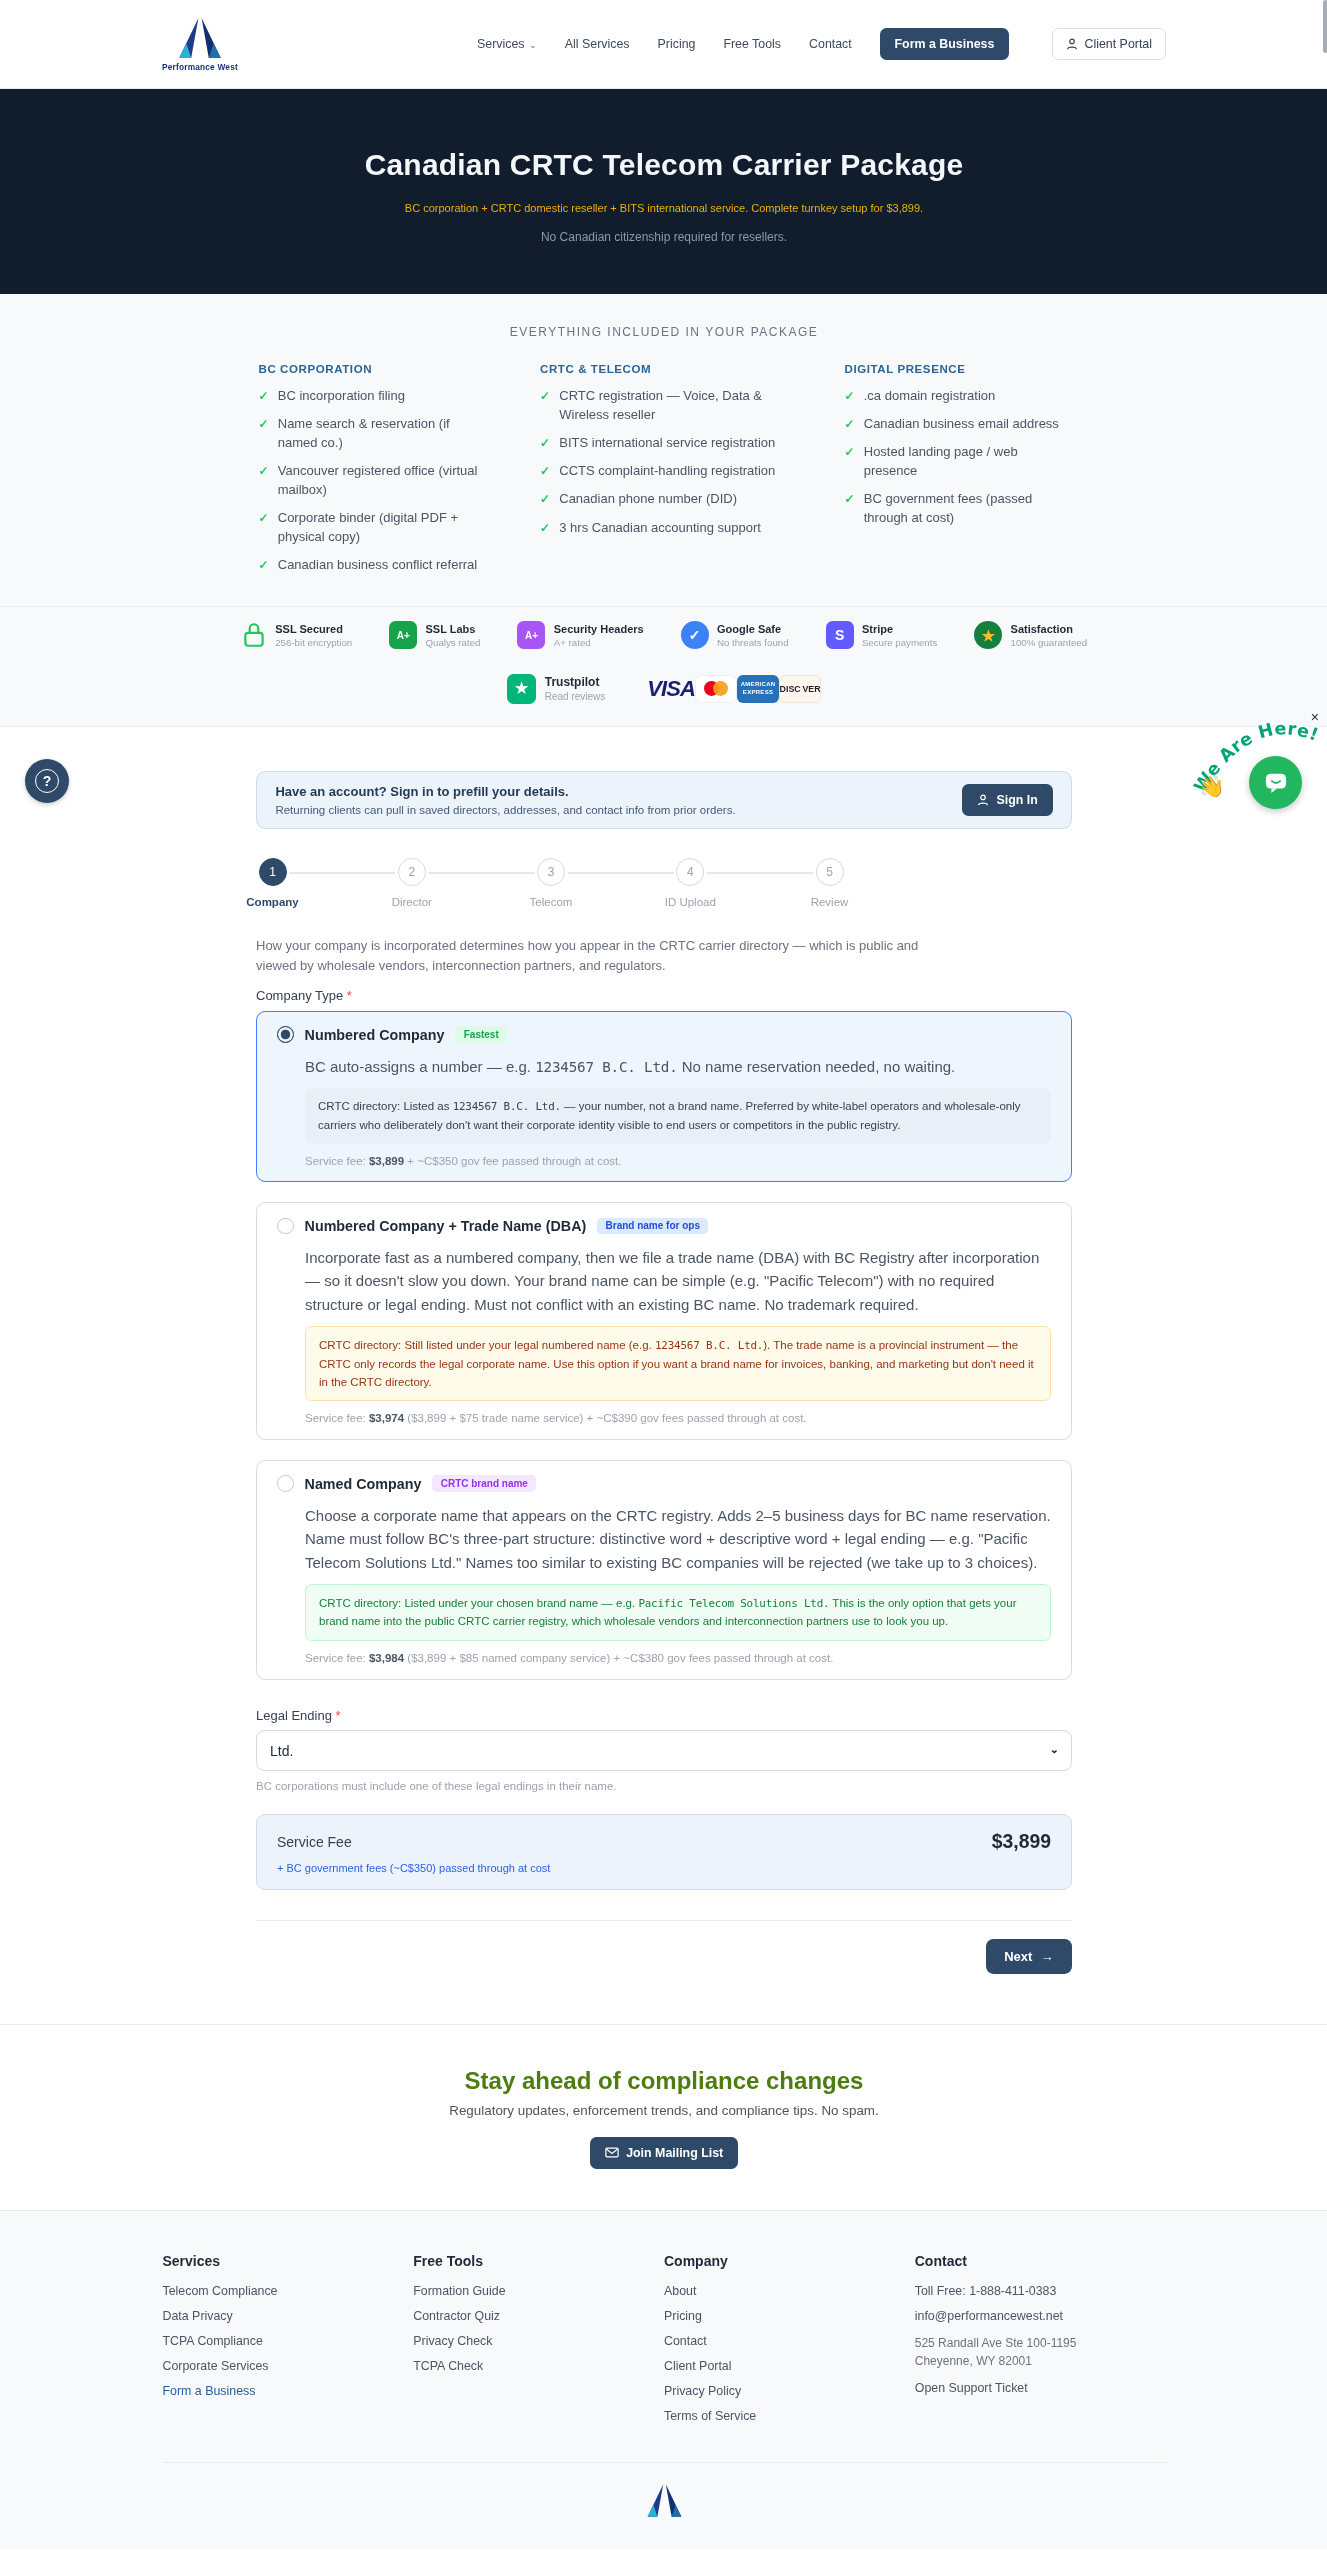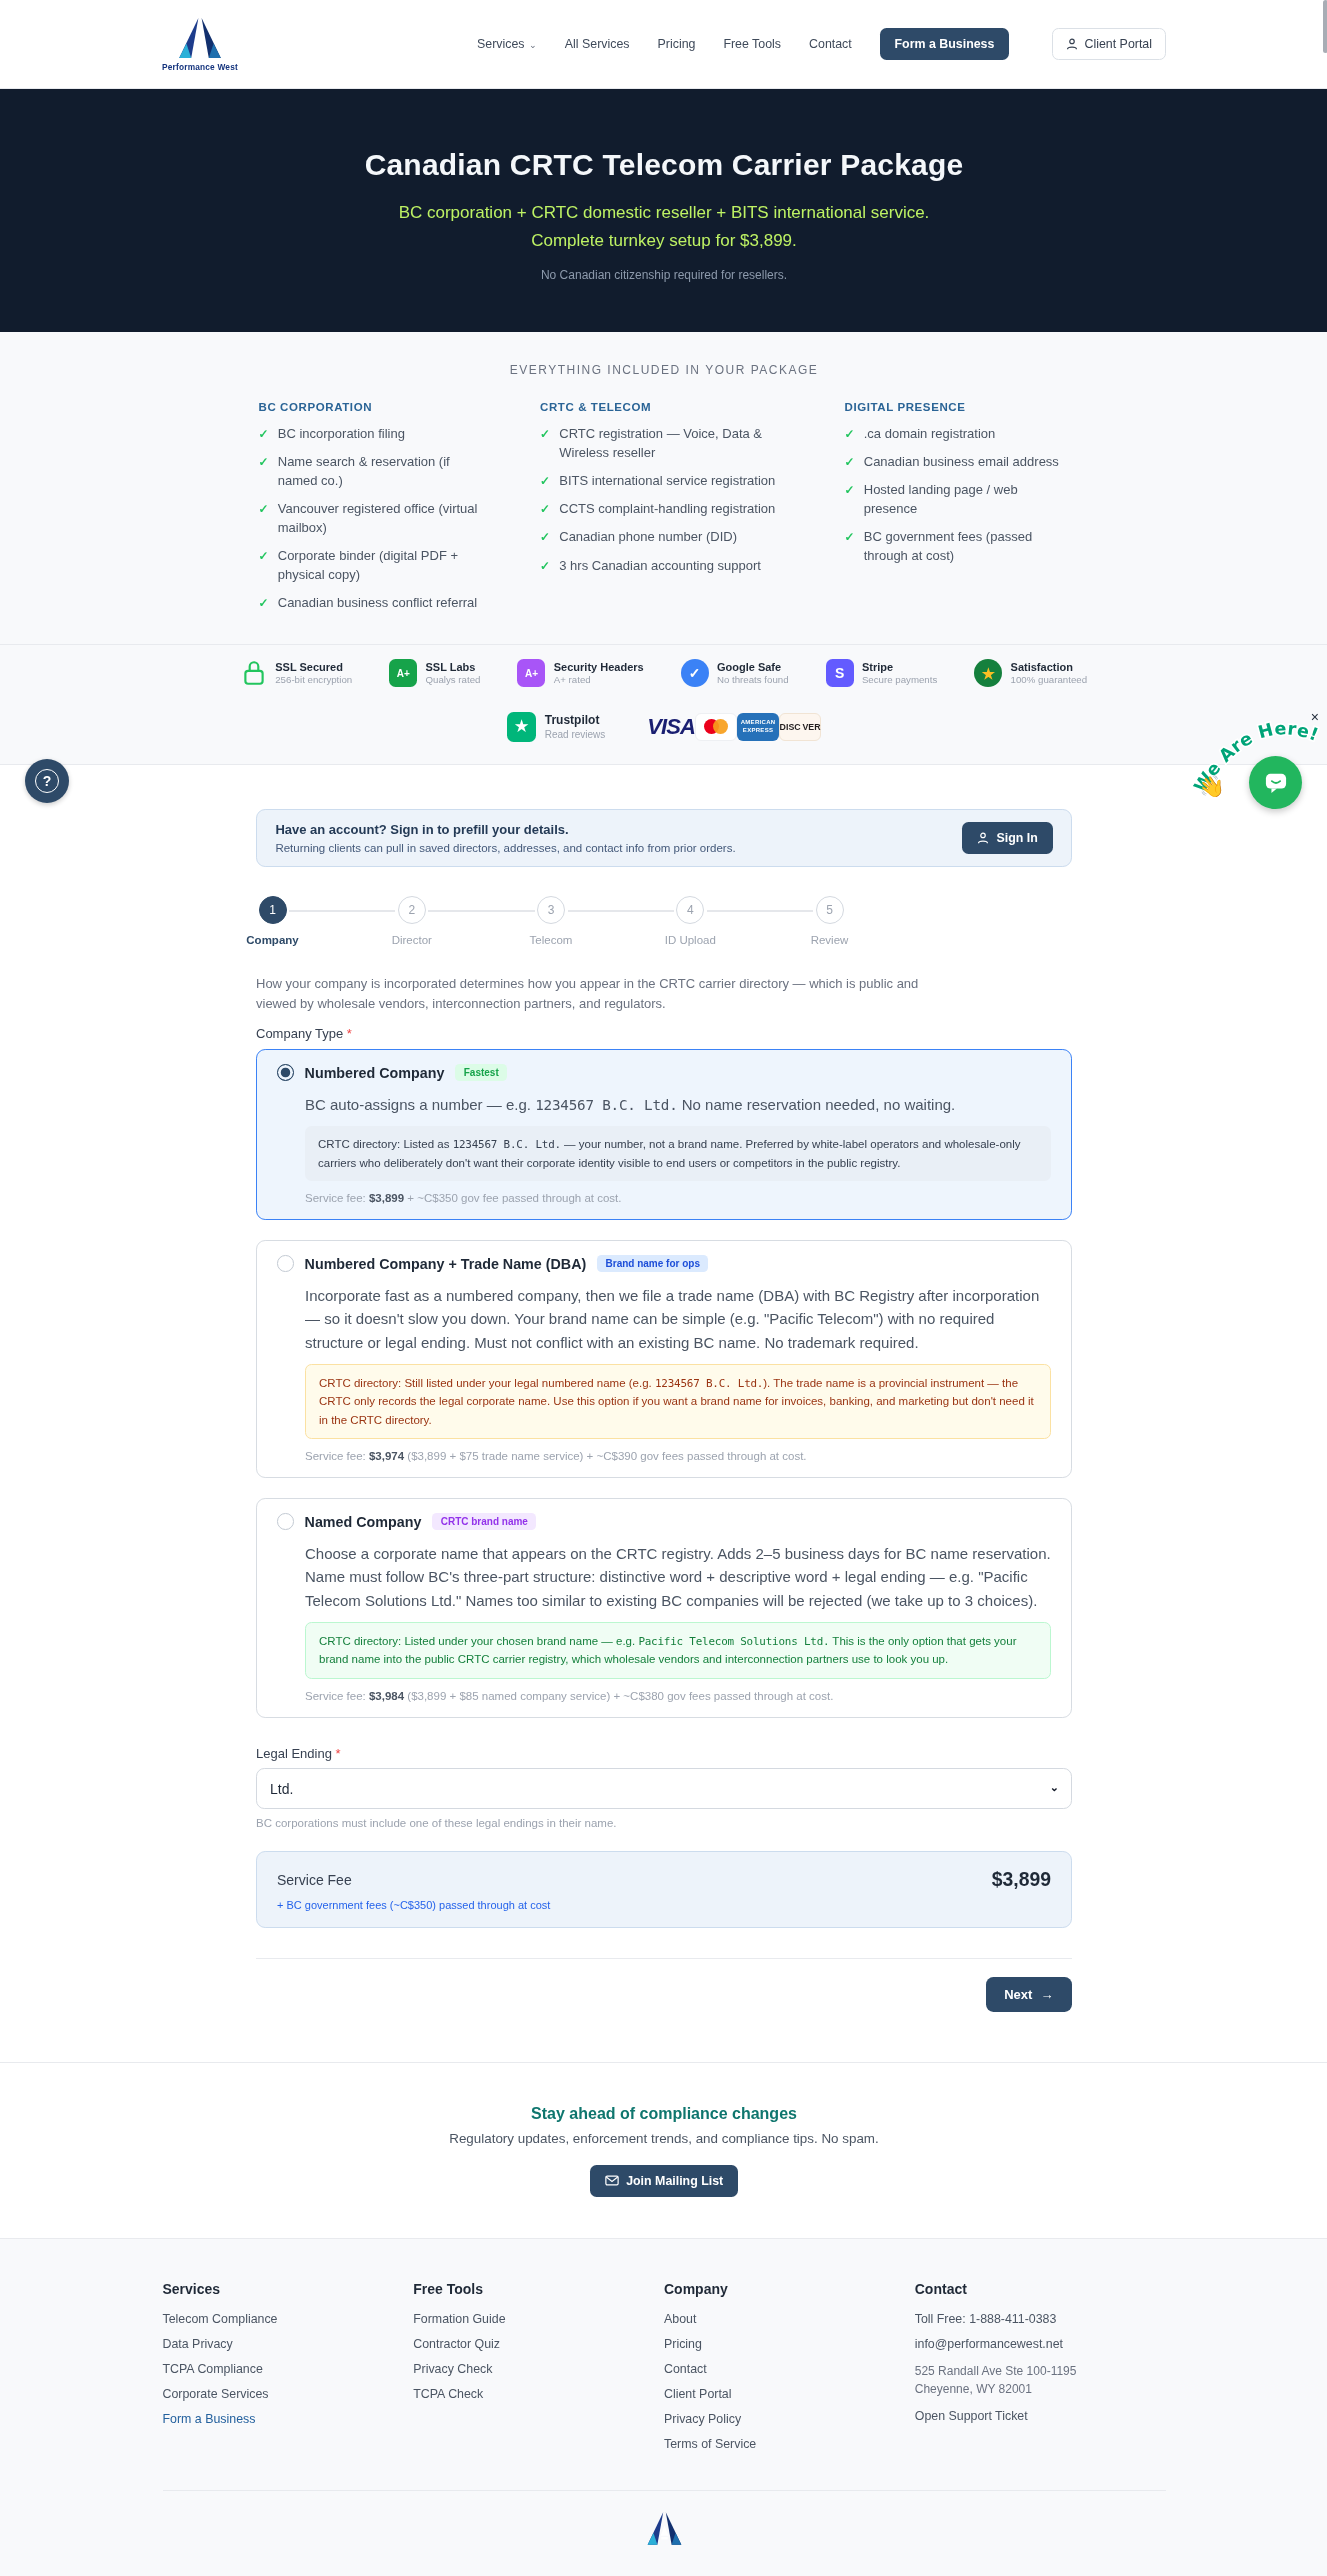--- a/index.html
+++ b/index.html
@@ -14,21 +14,21 @@
   .brand-name { font-size:8.3px; font-weight:700; color:#14337d; letter-spacing:0.2px; }
   .nav { margin-left:auto; display:flex; align-items:center; gap:28px; }
   .nav-link { font-size:12.4px; color:#3f4a5a; display:flex; align-items:center; gap:4.6px; }
   .chev { font-size:9.2px; color:#6b7280; }
   .btn-navy { background:#2e4a68; color:#fff; border:none; border-radius:6.5px; padding:9.2px 14.8px; font-size:12.4px; font-weight:600; font-family:inherit; display:inline-flex; align-items:center; gap:7.4px; cursor:pointer; }
   .btn-outline { background:#fff; border:0.9px solid #dbe0e6; border-radius:6.5px; padding:8.3px 13px; font-size:12.4px; color:#374151; font-family:inherit; display:inline-flex; align-items:center; gap:6.5px; cursor:pointer; margin-left:14.8px; }
 
   
   .hero { background:#111c2d; text-align:center; padding:59px 0 50px; }
   .hero h1 { margin:0; color:#f4f7fa; font-size:30px; font-weight:600; letter-spacing:0.2px; }
-  .hero-sub { margin:16.6px auto 0; max-width:599px; color:#bef264; font-size:17px; line-height:1.65; }
+  .hero-sub { margin:16.6px auto 0; max-width:599px; color:#eab308; font-size:11px; line-height:1.65; }
   .hero-note { margin-top:13px; color:#8d9aac; font-size:12px; }
 
   
   .grayband { background:#f8f9fb; border-bottom:0.9px solid #e8eaee; }
   .included { padding:31px 0 22px; border-bottom:0.9px solid #e8eaee; }
   .included-title { text-align:center; font-size:12px; letter-spacing:1.5px; color:#6b7280; margin-bottom:24px; }
   .cols { width:811px; margin:0 auto; display:grid; grid-template-columns:219px 242px 225px; justify-content:space-between; }
   .col-head { font-size:11.5px; font-weight:700; letter-spacing:0.6px; color:#2a6496; margin-bottom:12px; }
   .chk-item { display:flex; gap:9.2px; font-size:13px; color:#4b5563; line-height:1.45; margin-bottom:9.2px; }
   .chk { color:#22c55e; font-weight:700; font-size:12px; line-height:1.6; }
@@ -107,21 +107,21 @@
   .fee-row { display:flex; align-items:center; justify-content:space-between; }
   .fee-label { font-size:14px; color:#374151; }
   .fee-amount { font-size:19.4px; font-weight:700; color:#1f2937; }
   .fee-note { font-size:11px; color:#2563eb; margin-top:8.3px; }
 
   .form-footer { border-top:0.9px solid #e8eaee; margin-top:29.5px; padding:18.4px 0 50px; display:flex; justify-content:flex-end; }
   .next-btn { background:#2e4a68; color:#fff; border:none; border-radius:7.4px; padding:10px 18.4px; font-size:13px; font-weight:600; font-family:inherit; display:inline-flex; align-items:center; gap:8.3px; cursor:pointer; }
 
   
   .newsletter { border-top:0.9px solid #e8eaee; text-align:center; padding:42px 0 41px; background:#fff; }
-  .nl-title { font-size:16px; font-weight:700; color:#0f766e; margin:0 0 8.3px; }
+  .nl-title { font-size:24px; font-weight:700; color:#4d7c0f; margin:0 0 8.3px; }
   .nl-sub { font-size:13.4px; color:#4b5563; margin:0 0 18.4px; }
 
   
   .footer { background:#f8f9fb; border-top:0.9px solid #e8eaee; padding:42px 0 28px; }
   .footer-cols { width:1003px; margin:0 auto; display:grid; grid-template-columns:repeat(4,1fr); }
   .f-head { font-size:14px; font-weight:700; color:#1f2937; margin-bottom:14.8px; }
   .f-link { display:block; font-size:12.4px; color:#4b5563; margin-bottom:11px; }
   .f-link.blue { color:#24619e; }
   .f-addr { font-size:12px; color:#6b7280; line-height:1.5; margin-bottom:11px; }
   .footer-divider { width:1003px; margin:28px auto 0; border-top:0.9px solid #e8eaee; }

